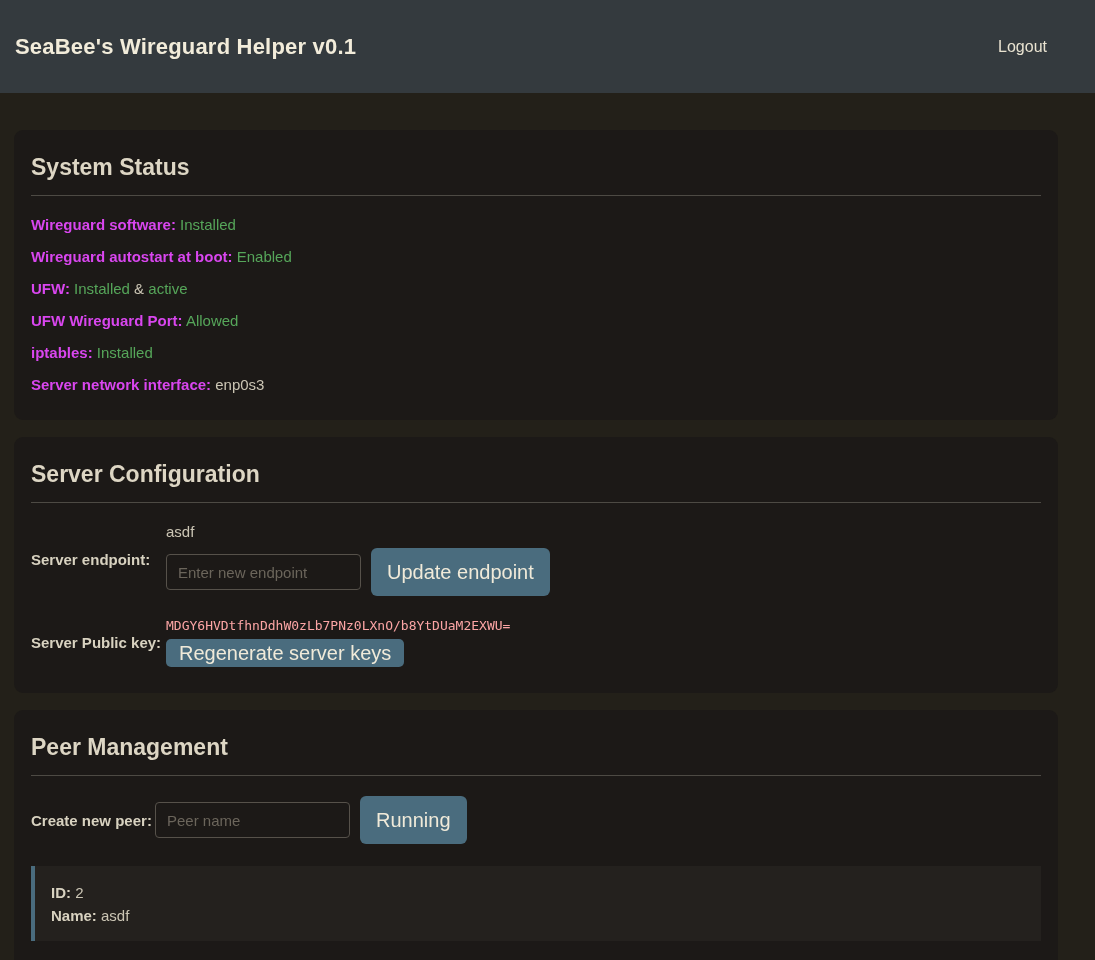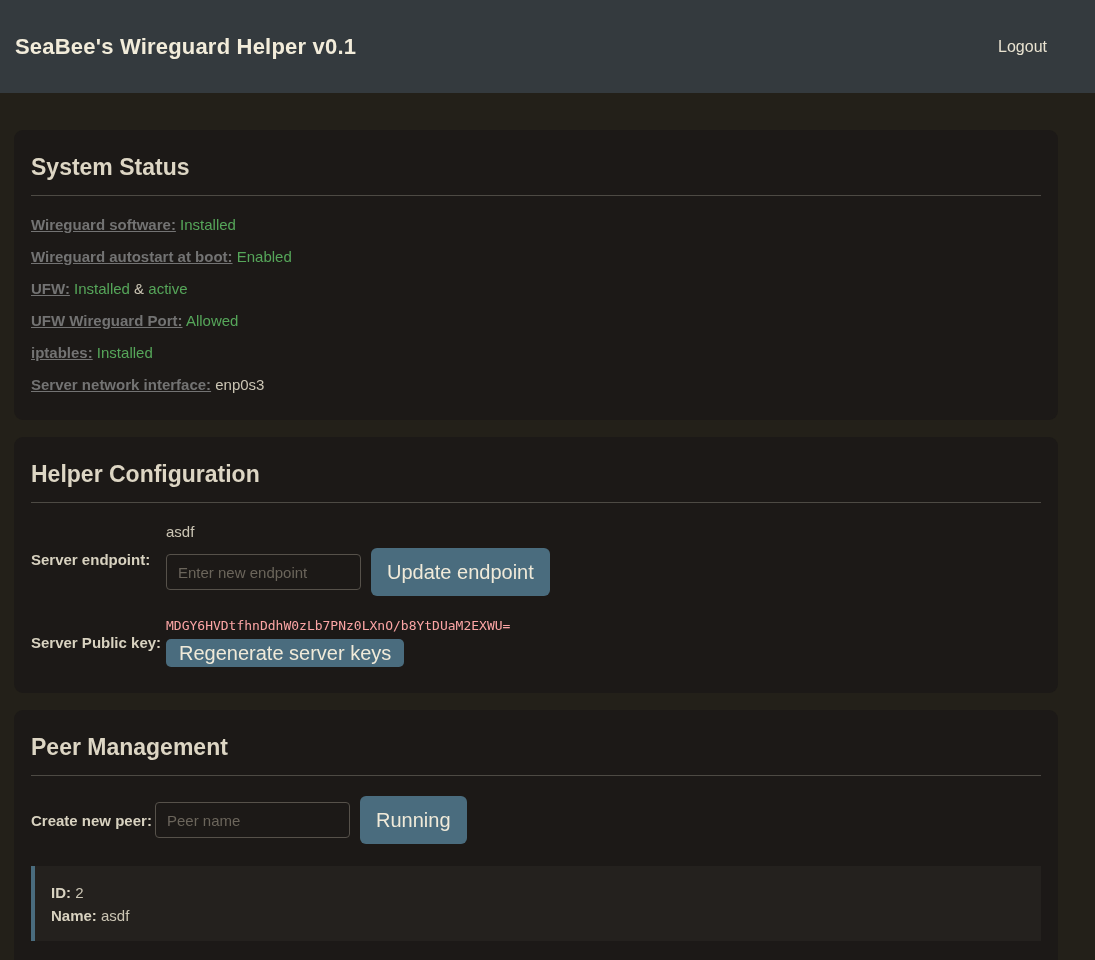--- a/index.html
+++ b/index.html
@@ -54,21 +54,21 @@
     border-top: 1px solid #4d4a44;
     margin: 0 0 20px 0;
   }
   
   .status-row {
     margin: 0 0 14px 0;
     line-height: 18px;
     color: #cbc5b4;
   }
   .status-row:last-child { margin-bottom: 0; }
-  .status-row strong { color: #737373; font-weight: 700; text-decoration: underline; }
+  .status-row strong { color: #d946ef; font-weight: 700; }
   .ok { color: #56a65a; }
   .plain { color: #cbc5b4; }
   
   .config-row {
     display: flex;
     align-items: center;
     margin-bottom: 22px;
   }
   .config-row:last-child { margin-bottom: 0; }
   .config-label {
@@ -158,21 +158,21 @@
       <strong>iptables:</strong>
       <span class="ok">Installed</span>
     </p>
     <p class="status-row">
       <strong>Server network interface:</strong>
       <span class="plain">enp0s3</span>
     </p>
   </section>
 
   <section class="card">
-    <h2>Helper Configuration</h2>
+    <h2>Server Configuration</h2>
     <hr class="divider">
 
     <div class="config-row">
       <span class="config-label">Server endpoint:</span>
       <div class="config-content">
         <p class="current-value">asdf</p>
         <div class="input-row">
           <input class="text-input" type="text" placeholder="Enter new endpoint" style="">
           <button class="btn btn-lg">Update endpoint</button>
         </div>

